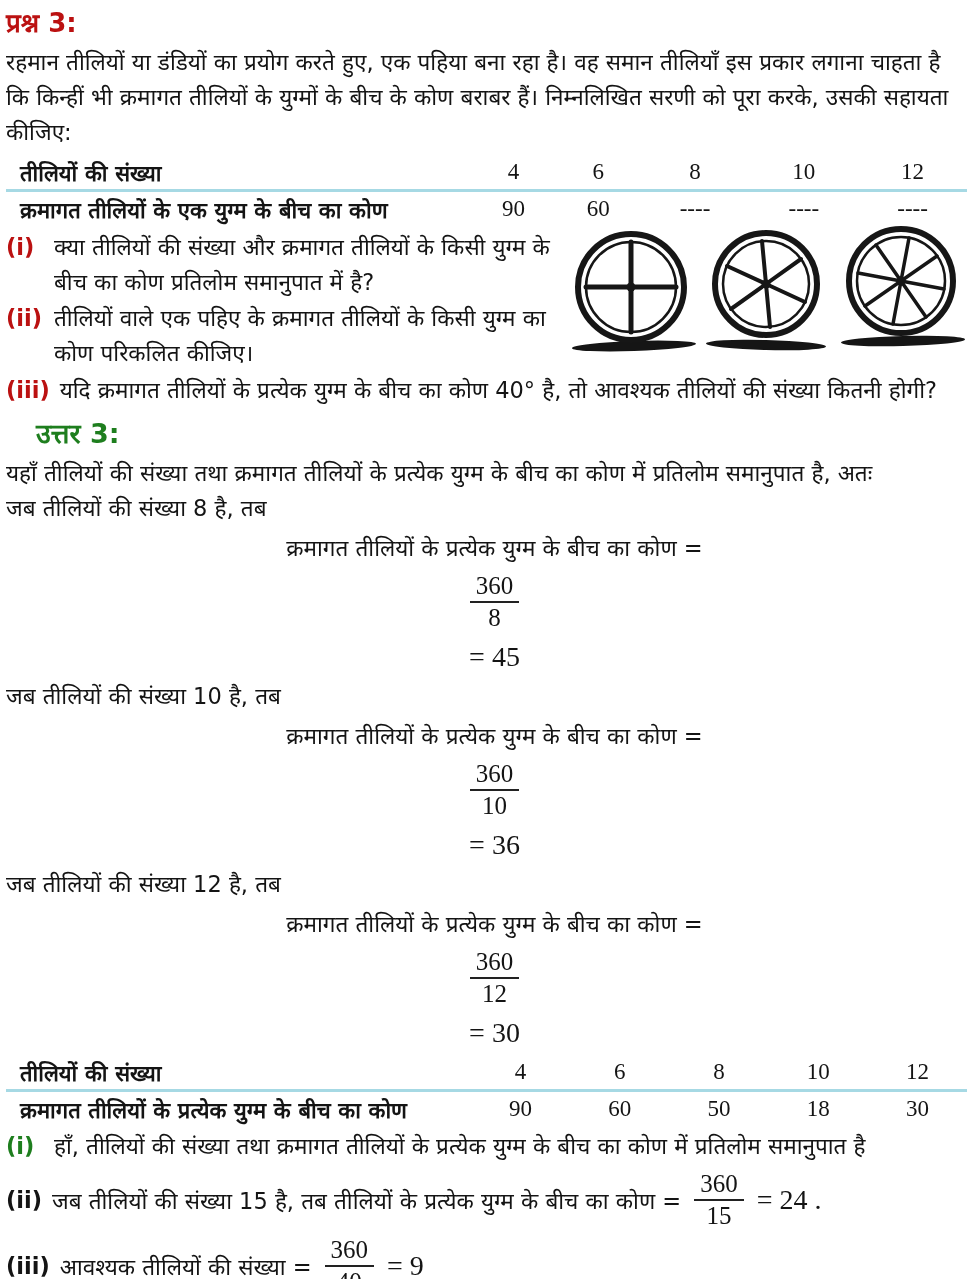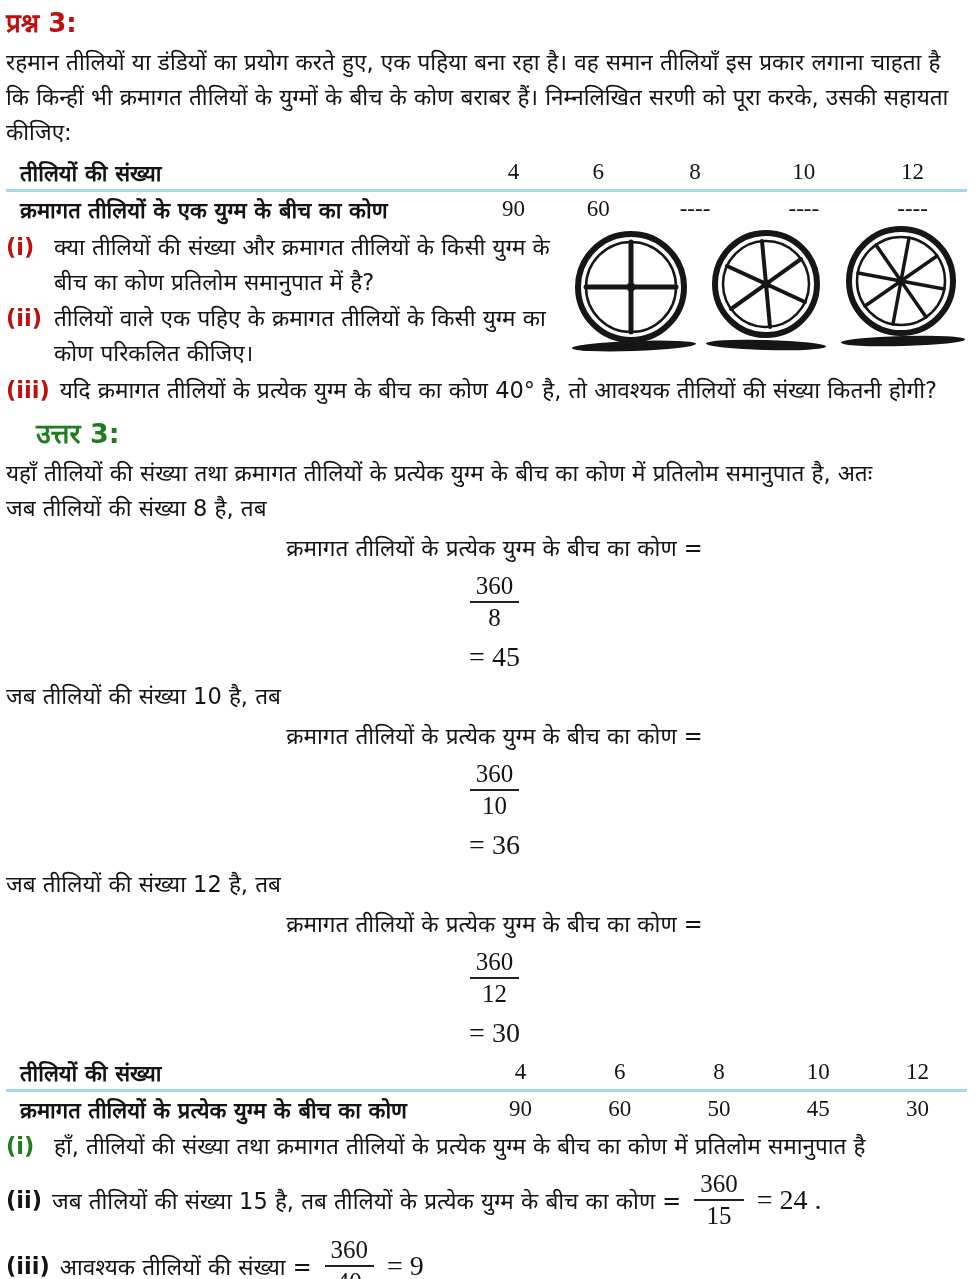--- a/index.html
+++ b/index.html
@@ -161,21 +161,21 @@
       <td class="val">6</td>
       <td class="val">8</td>
       <td class="val">10</td>
       <td class="val">12</td>
     </tr>
     <tr>
       <td class="lbl">क्रमागत तीलियों के प्रत्येक युग्म के बीच का कोण</td>
       <td class="val">90</td>
       <td class="val">60</td>
       <td class="val">50</td>
-      <td class="val">45</td>
+      <td class="val">18</td>
       <td class="val">30</td>
     </tr>
   </tbody>
     </table>
 
   <div class="part">
     <span class="plabel green">(i)</span>
     <span class="ptext">हाँ, तीलियों की संख्या तथा क्रमागत तीलियों के प्रत्येक युग्म के बीच का कोण में प्रतिलोम समानुपात है</span>
   </div>
 

